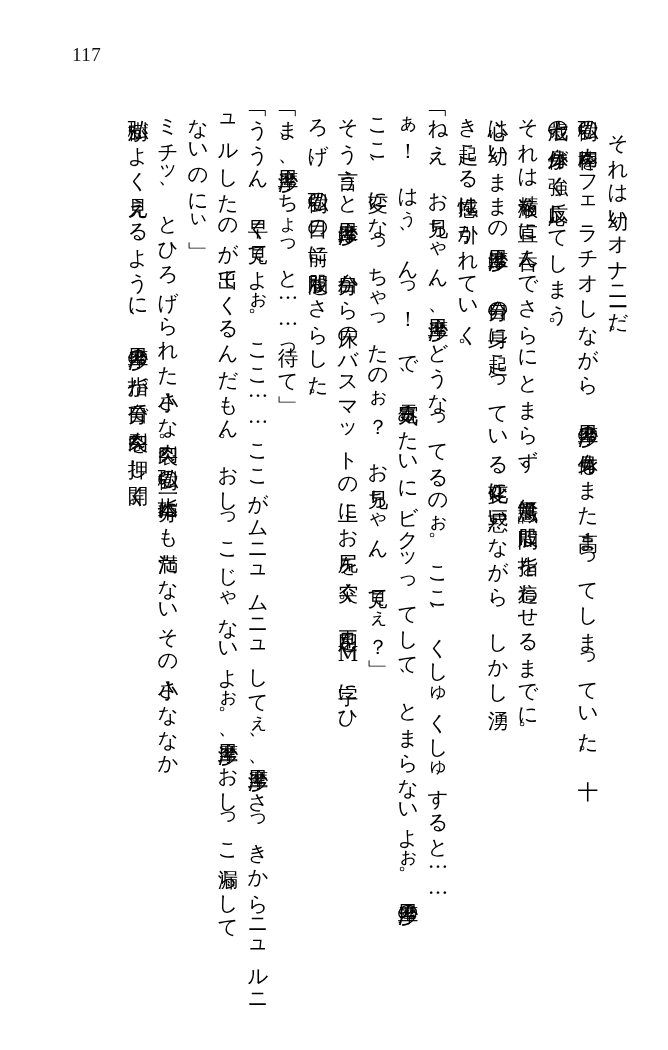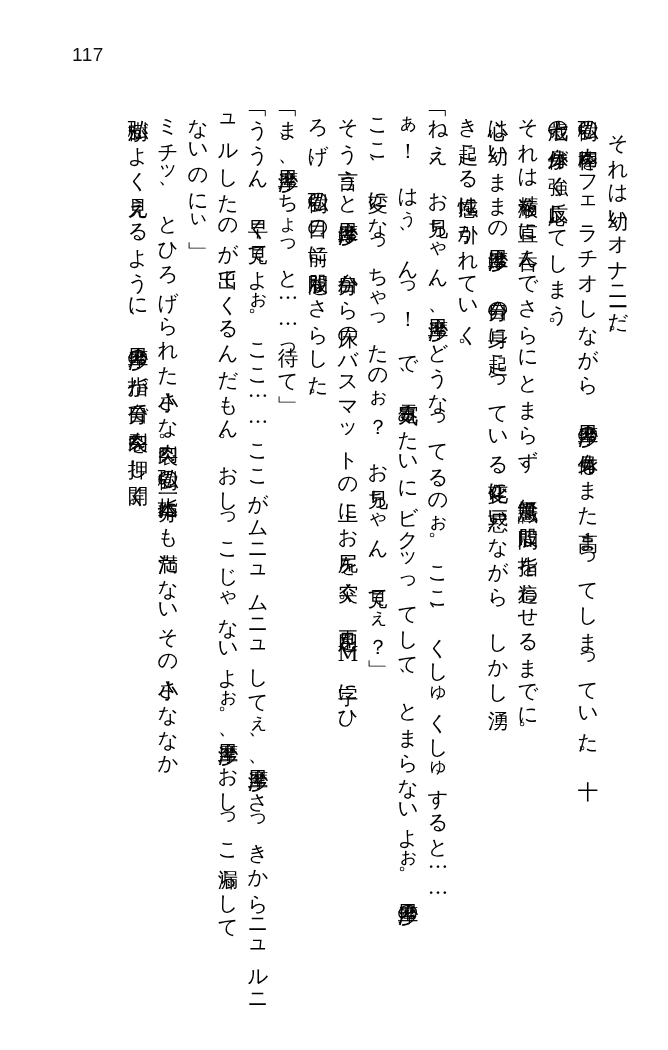--- a/index.html
+++ b/index.html
@@ -20,21 +20,21 @@
     height: 1050px;
     background: #ffffff;
     box-sizing: border-box;
   }
   .page-number {
     position: absolute;
     left: 72px;
     top: 44px;
     font-size: 19px;
     letter-spacing: 0.5px;
-    font-family: Liberation Sans, sans-serif;
+    font-family: Liberation Serif, serif;
     color: #111111;
   }
   .text-block {
     position: absolute;
     top: 104px;
     left: 48px;
     right: 40px;
     height: 900px;
     display: flex;
     flex-direction: row-reverse;

